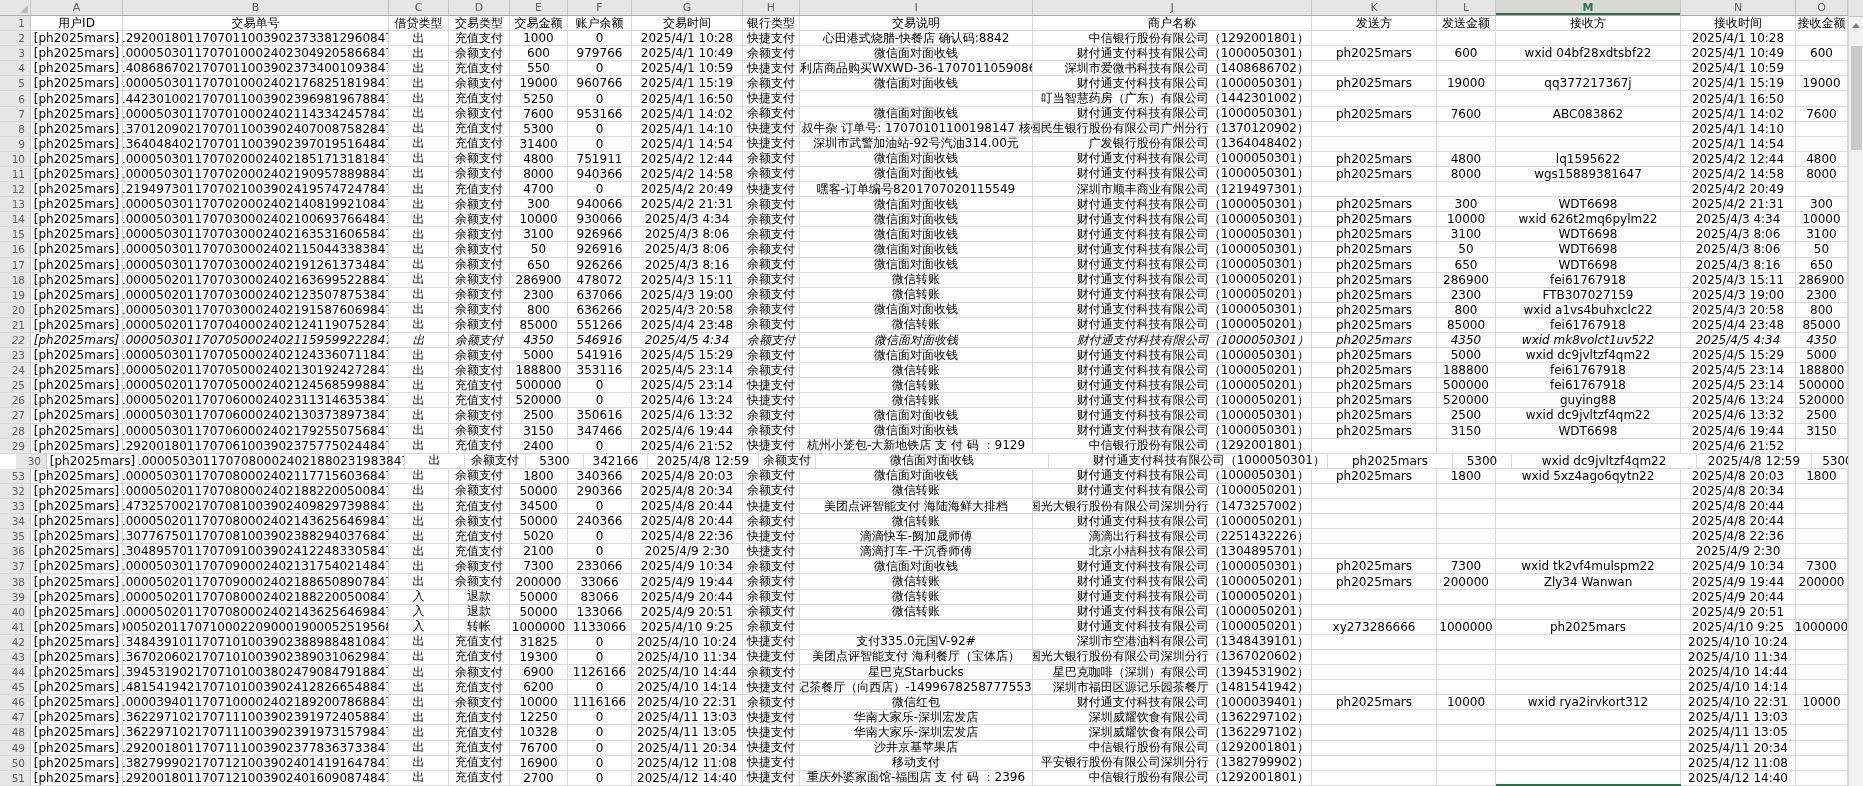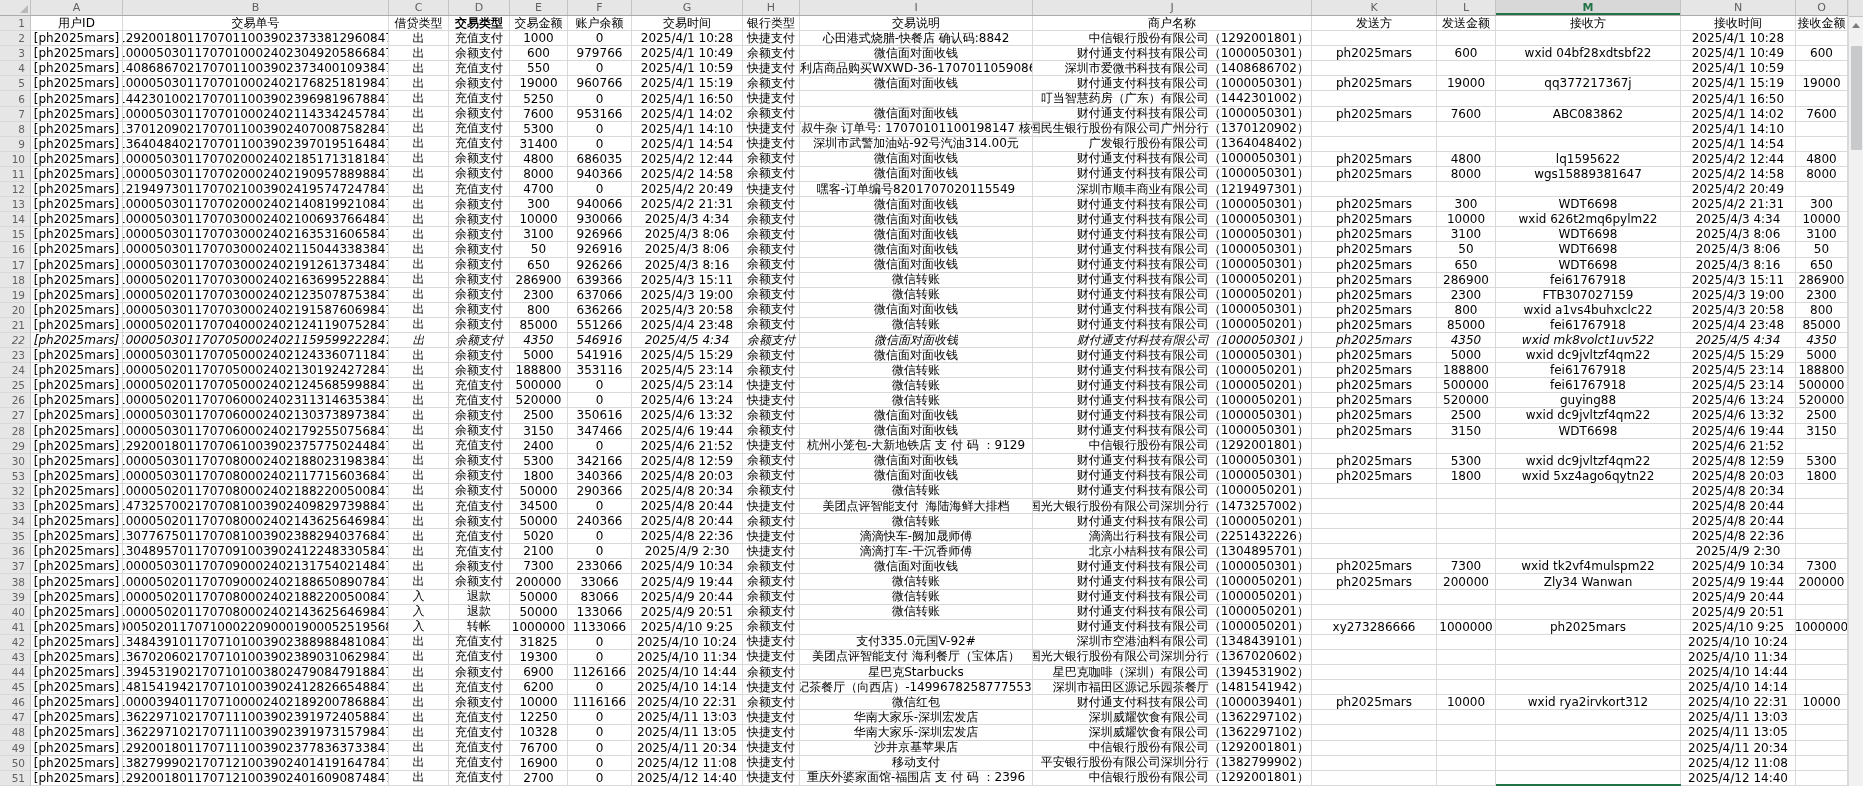--- a/index.html
+++ b/index.html
@@ -56,21 +56,21 @@
         <div class="strip-cell selected" style="width: 185px;">M</div>
         <div class="strip-cell" style="width: 115px;">N</div>
         <div class="strip-cell" style="width: 52px;">O</div>
       </div>
     <div id="rows">
         <div class="row" style="height: 15.1px;">
           <div class="rownum">1</div>
           <div class="cell header" style="width: 92px;">用户ID</div>
           <div class="cell header" style="width: 266px;">交易单号</div>
           <div class="cell header" style="width: 60px;">借贷类型</div>
-          <div class="cell header" style="width: 61px; font-weight: bold;">交易类型</div>
+          <div class="cell header" style="width: 61px;">交易类型</div>
           <div class="cell header" style="width: 58px;">交易金额</div>
           <div class="cell header" style="width: 64px;">账户余额</div>
           <div class="cell header" style="width: 111px;">交易时间</div>
           <div class="cell header" style="width: 57px;">银行类型</div>
           <div class="cell header" style="width: 233px;">交易说明</div>
           <div class="cell header" style="width: 279px;">商户名称</div>
           <div class="cell header" style="width: 125px;">发送方</div>
           <div class="cell header" style="width: 59px;">发送金额</div>
           <div class="cell header" style="width: 185px;">接收方</div>
           <div class="cell header" style="width: 115px;">接收时间</div>
@@ -220,21 +220,21 @@
           <div class="cell" style="width: 115px;">2025/4/1 14:54</div>
           <div class="cell" style="width: 52px;"></div>
         </div>
         <div class="row" style="height: 15.1px;">
           <div class="rownum">10</div>
           <div class="cell" style="width: 92px;">[ph2025mars]</div>
           <div class="cell" style="width: 266px;">[100005030117070200024021851713181847]</div>
           <div class="cell" style="width: 60px;">出</div>
           <div class="cell" style="width: 61px;">余额支付</div>
           <div class="cell" style="width: 58px;">4800</div>
-          <div class="cell" style="width: 64px;">686035</div>
+          <div class="cell" style="width: 64px;">751911</div>
           <div class="cell" style="width: 111px;">2025/4/2 12:44</div>
           <div class="cell" style="width: 57px;">余额支付</div>
           <div class="cell" style="width: 233px;">微信面对面收钱</div>
           <div class="cell right" style="width: 279px;">财付通支付科技有限公司（1000050301）</div>
           <div class="cell" style="width: 125px;">ph2025mars</div>
           <div class="cell" style="width: 59px;">4800</div>
           <div class="cell" style="width: 185px;">lq1595622</div>
           <div class="cell" style="width: 115px;">2025/4/2 12:44</div>
           <div class="cell" style="width: 52px;">4800</div>
         </div>
@@ -364,21 +364,21 @@
           <div class="cell" style="width: 115px;">2025/4/3 8:16</div>
           <div class="cell" style="width: 52px;">650</div>
         </div>
         <div class="row" style="height: 15.1px;">
           <div class="rownum">18</div>
           <div class="cell" style="width: 92px;">[ph2025mars]</div>
           <div class="cell" style="width: 266px;">[100005020117070300024021636995228847]</div>
           <div class="cell" style="width: 60px;">出</div>
           <div class="cell" style="width: 61px;">余额支付</div>
           <div class="cell" style="width: 58px;">286900</div>
-          <div class="cell" style="width: 64px;">639366</div>
+          <div class="cell" style="width: 64px;">478072</div>
           <div class="cell" style="width: 111px;">2025/4/3 15:11</div>
           <div class="cell" style="width: 57px;">余额支付</div>
           <div class="cell" style="width: 233px;">微信转账</div>
           <div class="cell right" style="width: 279px;">财付通支付科技有限公司（1000050201）</div>
           <div class="cell" style="width: 125px;">ph2025mars</div>
           <div class="cell" style="width: 59px;">286900</div>
           <div class="cell" style="width: 185px;">fei61767918</div>
           <div class="cell" style="width: 115px;">2025/4/3 15:11</div>
           <div class="cell" style="width: 52px;">286900</div>
         </div>
@@ -573,21 +573,21 @@
           <div class="cell" style="width: 111px;">2025/4/6 21:52</div>
           <div class="cell" style="width: 57px;">快捷支付</div>
           <div class="cell" style="width: 233px;">杭州小笼包-大新地铁店 支 付 码 ：9129</div>
           <div class="cell right" style="width: 279px;">中信银行股份有限公司（1292001801）</div>
           <div class="cell" style="width: 125px;"></div>
           <div class="cell" style="width: 59px;"></div>
           <div class="cell" style="width: 185px;"></div>
           <div class="cell" style="width: 115px;">2025/4/6 21:52</div>
           <div class="cell" style="width: 52px;"></div>
         </div>
-        <div class="row" style="height: 15.1px;">
+        <div class="row" style="height: 15.1px; margin-left: 16px;">
           <div class="rownum">30</div>
           <div class="cell" style="width: 92px;">[ph2025mars]</div>
           <div class="cell" style="width: 266px;">[100005030117070800024021880231983847]</div>
           <div class="cell" style="width: 60px;">出</div>
           <div class="cell" style="width: 61px;">余额支付</div>
           <div class="cell" style="width: 58px;">5300</div>
           <div class="cell" style="width: 64px;">342166</div>
           <div class="cell" style="width: 111px;">2025/4/8 12:59</div>
           <div class="cell" style="width: 57px;">余额支付</div>
           <div class="cell" style="width: 233px;">微信面对面收钱</div>
@@ -637,21 +637,21 @@
         <div class="row" style="height: 15.1px;">
           <div class="rownum">33</div>
           <div class="cell" style="width: 92px;">[ph2025mars]</div>
           <div class="cell" style="width: 266px;">[147325700217070810039024098297398847]</div>
           <div class="cell" style="width: 60px;">出</div>
           <div class="cell" style="width: 61px;">充值支付</div>
           <div class="cell" style="width: 58px;">34500</div>
           <div class="cell" style="width: 64px;">0</div>
           <div class="cell" style="width: 111px;">2025/4/8 20:44</div>
           <div class="cell" style="width: 57px;">快捷支付</div>
-          <div class="cell" style="width: 233px; font-family: Liberation Mono, monospace;">美团点评智能支付 海陆海鲜大排档</div>
+          <div class="cell" style="width: 233px;">美团点评智能支付 海陆海鲜大排档</div>
           <div class="cell right" style="width: 279px;">中国光大银行股份有限公司深圳分行（1473257002）</div>
           <div class="cell" style="width: 125px;"></div>
           <div class="cell" style="width: 59px;"></div>
           <div class="cell" style="width: 185px;"></div>
           <div class="cell" style="width: 115px;">2025/4/8 20:44</div>
           <div class="cell" style="width: 52px;"></div>
         </div>
         <div class="row" style="height: 15.1px;">
           <div class="rownum">34</div>
           <div class="cell" style="width: 92px;">[ph2025mars]</div>

